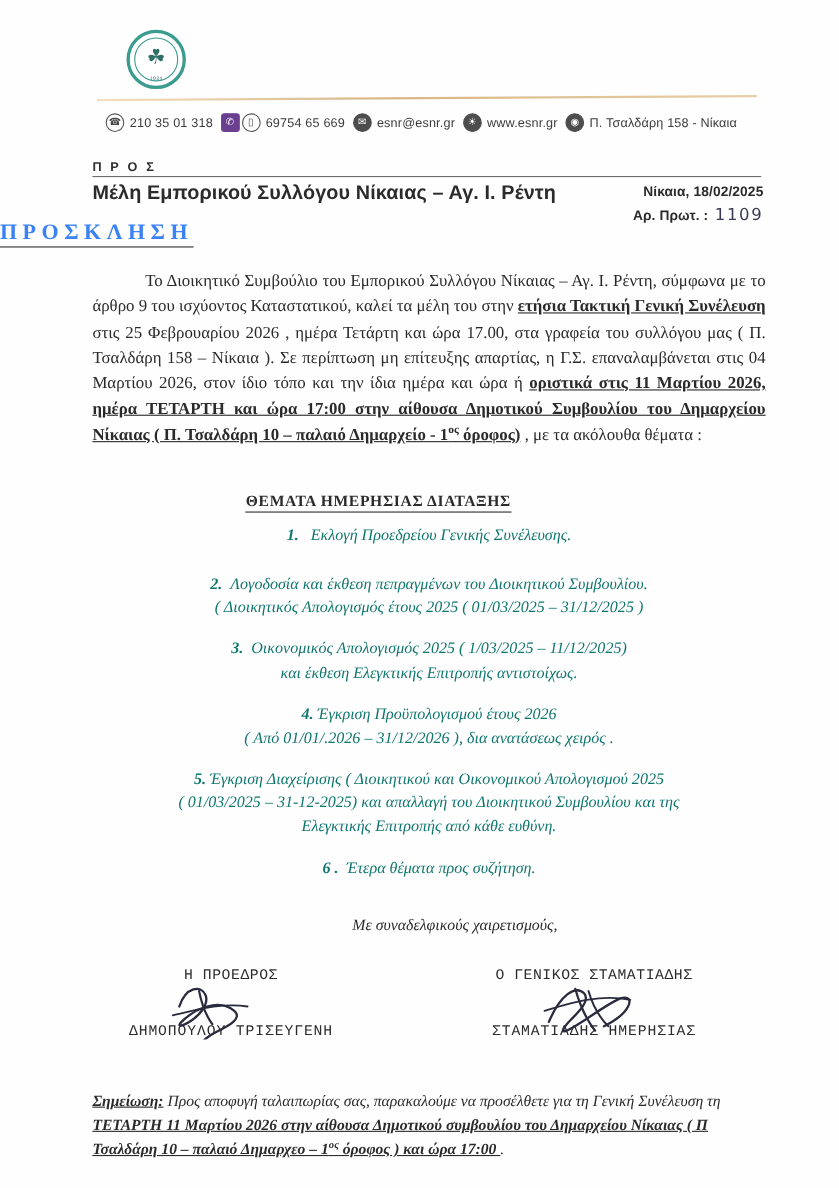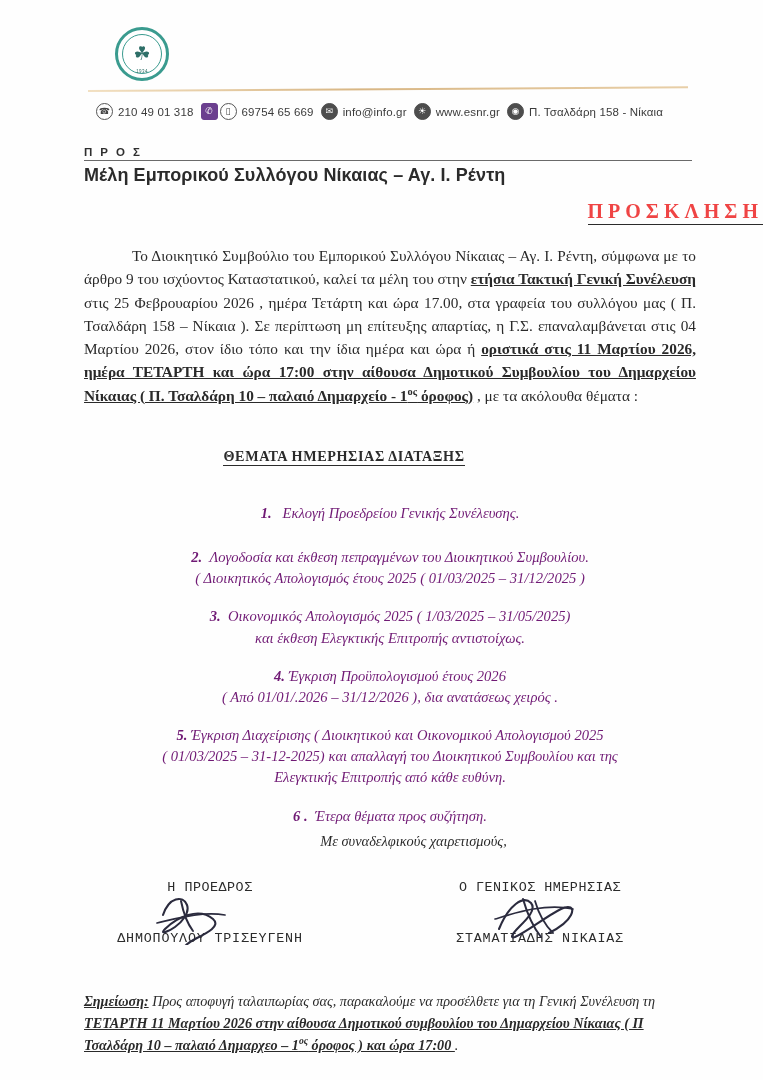--- a/index.html
+++ b/index.html
@@ -178,26 +178,26 @@
     letter-spacing: 1.5px;
     color: #3a3a55;
     margin-left: 6px;
   }
 
   
   .doc-title {
     position: absolute;
     left: 0; top: 200px;
     width: 763px;
-    text-align: right;
+    text-align: left;
     font-family: "Liberation Serif", serif;
     font-size: 20px;
     font-weight: bold;
     letter-spacing: 5px;
-    color: #ef4444;
+    color: #3b82f6;
   }
   .doc-title span {
     border-bottom: 1.5px solid #2b2b2b;
     padding-bottom: 2px;
   }
 
   
   .body-text {
     position: absolute;
     left: 84px; top: 244px;
@@ -221,24 +221,24 @@
     letter-spacing: .6px;
     color: #2b2b2b;
   }
   .agenda-head span {
     border-bottom: 1.3px solid #2b2b2b;
     padding-bottom: 1px;
   }
 
   .agenda {
     position: absolute;
-    left: 84px; top: 503px;
+    left: 84px; top: 477px;
     width: 612px;
     font-style: italic;
-    color: #701a75;
+    color: #0f766e;
   }
   .ag-item {
     text-align: center;
     font-size: 14.6px;
     line-height: 1.45;
     margin-bottom: 17px;
   }
   .ag-item .num { font-weight: bold; font-style: italic; }
   .ag-l { display: block; }
 
@@ -314,54 +314,60 @@
         <div class="emblem-year">1934</div>
       </div>
     </div>
 
     <div class="lh-rule"></div>
 
     <div class="contact-bar">
 
       <div class="cb-item">
         <span class="cb-icon">☎</span>
-        <span class="cb-text">210 49 01 318</span>
+        <span class="cb-text">210 35 01 318</span>
       </div>
 
       <div class="cb-item">
         <span class="cb-pair">
           <span class="cb-icon viber">✆</span>
           <span class="cb-icon">▯</span>
         </span>
         <span class="cb-text">69754 65 669</span>
       </div>
 
       <div class="cb-item">
         <span class="cb-icon solid">✉</span>
-        <span class="cb-text">info@info.gr</span>
+        <span class="cb-text">esnr@esnr.gr</span>
       </div>
 
       <div class="cb-item">
         <span class="cb-icon solid">☀</span>
         <span class="cb-text">www.esnr.gr</span>
       </div>
 
       <div class="cb-item">
         <span class="cb-icon solid">◉</span>
         <span class="cb-text">Π. Τσαλδάρη 158 - Νίκαια</span>
       </div>
 
     </div>
   </div>
 
   <div class="pros-block">
     <div class="pros-label">Π Ρ Ο Σ</div>
     <div class="pros-rule"></div>
     <div class="pros-row">
       <div class="pros-recipient">Μέλη  Εμπορικού Συλλόγου  Νίκαιας – Αγ. Ι. Ρέντη</div>
+      <div class="pros-meta">
+        <div>Νίκαια, 18/02/2025</div>
+        <div class="protocol-line">
+          <span>Αρ. Πρωτ. :</span><span class="protocol-num">1109</span>
+        </div>
+      </div>
     </div>
   </div>
 
   <div class="doc-title">
     <span>ΠΡΟΣΚΛΗΣΗ</span>
   </div>
 
   <div class="body-text">
     <span class="ind"></span><span>Το Διοικητικό Συμβούλιο του Εμπορικού Συλλόγου Νίκαιας – Αγ. Ι. Ρέντη, σύμφωνα με το άρθρο  9   του ισχύοντος  Καταστατικού, καλεί τα μέλη του στην </span><span class="bu">ετήσια Τακτική Γενική Συνέλευση</span><span> στις  25 Φεβρουαρίου 2026 , ημέρα Τετάρτη  και ώρα   17.00, στα γραφεία του συλλόγου μας ( Π. Τσαλδάρη  158 – Νίκαια ).  Σε περίπτωση μη επίτευξης απαρτίας, η  Γ.Σ.  επαναλαμβάνεται στις  04 Μαρτίου 2026, στον  ίδιο τόπο και την ίδια ημέρα και ώρα  ή </span><span class="bu"><span>οριστικά στις  11  Μαρτίου 2026, ημέρα ΤΕΤΑΡΤΗ   και ώρα  17:00 στην αίθουσα  Δημοτικού Συμβουλίου του Δημαρχείου Νίκαιας  ( Π. Τσαλδάρη 10 – παλαιό Δημαρχείο - 1</span><sup>ος</sup><span> όροφος)</span></span><span> , με τα ακόλουθα θέματα :</span>
   </div>
@@ -376,21 +382,21 @@
       <span class="num">1.</span>
       &nbsp;&nbsp;<span>Εκλογή Προεδρείου Γενικής Συνέλευσης.</span>
     </div>
 
     <div class="ag-item">
       <span class="ag-l"><span class="num">2.</span>&nbsp;&nbsp;<span>Λογοδοσία και έκθεση πεπραγμένων του Διοικητικού Συμβουλίου.</span></span>
       <span class="ag-l sub">( Διοικητικός Απολογισμός έτους 2025 ( 01/03/2025 – 31/12/2025 )</span>
     </div>
 
     <div class="ag-item ag-3">
-      <span class="ag-l"><span class="num">3.</span>&nbsp;&nbsp;<span>Οικονομικός Απολογισμός 2025 ( 1/03/2025 – 31/05/2025)</span></span>
+      <span class="ag-l"><span class="num">3.</span>&nbsp;&nbsp;<span>Οικονομικός Απολογισμός 2025 ( 1/03/2025 – 11/12/2025)</span></span>
       <span class="ag-l">και  έκθεση  Ελεγκτικής  Επιτροπής  αντιστοίχως.</span>
     </div>
 
     <div class="ag-item">
       <span class="ag-l"><span class="num">4.</span>&nbsp;<span>Έγκριση Προϋπολογισμού έτους  2026</span></span>
       <span class="ag-l">( Από 01/01/.2026 – 31/12/2026 ), δια ανατάσεως χειρός .</span>
     </div>
 
     <div class="ag-item">
       <span class="ag-l"><span class="num">5.</span>&nbsp;<span>Έγκριση Διαχείρισης ( Διοικητικού  και  Οικονομικού  Απολογισμού  2025</span></span>
@@ -415,30 +421,30 @@
         <svg class="sig-mark" viewBox="0 0 150 56">
           <path d="M28 26 C34 8, 48 6, 52 16 C55 24, 46 34, 40 38 C33 43, 24 46, 30 40 C42 28, 64 18, 78 30 C86 37, 72 44, 62 49 C56 52, 50 56, 48 60" fill="none" stroke="#2b2b3e" stroke-width="2.1" stroke-linecap="round"></path>
           <path d="M46 12 C48 22, 52 34, 58 42" fill="none" stroke="#2b2b3e" stroke-width="2" stroke-linecap="round"></path>
           <path d="M22 34 C40 30, 66 22, 90 26" fill="none" stroke="#2b2b3e" stroke-width="1.7" stroke-linecap="round"></path>
         </svg>
       </div>
       <div class="sig-name">ΔΗΜΟΠΟΥΛΟΥ  ΤΡΙΣΕΥΓΕΝΗ</div>
     </div>
 
     <div class="sig-col sig-right">
-      <div class="sig-role">Ο  ΓΕΝΙΚΟΣ  ΗΜΕΡΗΣΙΑΣ</div>
+      <div class="sig-role">Ο  ΓΕΝΙΚΟΣ  ΣΤΑΜΑΤΙΑΔΗΣ</div>
       <div class="sig-gap">
         <svg class="sig-mark" viewBox="0 0 150 56">
           <path d="M34 40 C44 16, 58 6, 66 14 C72 21, 60 32, 54 38 C48 44, 44 50, 50 48 C62 43, 80 28, 96 20 C104 16, 110 18, 106 26 C102 34, 92 40, 84 44" fill="none" stroke="#2b2b3e" stroke-width="2.1" stroke-linecap="round"></path>
           <path d="M58 10 C62 24, 68 38, 76 48" fill="none" stroke="#2b2b3e" stroke-width="2" stroke-linecap="round"></path>
           <path d="M70 12 C74 26, 80 36, 88 44" fill="none" stroke="#2b2b3e" stroke-width="1.8" stroke-linecap="round"></path>
           <path d="M30 30 C50 24, 80 14, 108 20" fill="none" stroke="#2b2b3e" stroke-width="1.6" stroke-linecap="round"></path>
         </svg>
       </div>
-      <div class="sig-name">ΣΤΑΜΑΤΙΑΔΗΣ  ΝΙΚΑΙΑΣ</div>
+      <div class="sig-name">ΣΤΑΜΑΤΙΑΔΗΣ  ΗΜΕΡΗΣΙΑΣ</div>
     </div>
 
   </div>
 
   <div class="note">
     <span class="lbl">Σημείωση:</span><span> Προς αποφυγή ταλαιπωρίας σας,  παρακαλούμε  να προσέλθετε  για τη Γενική Συνέλευση τη </span><span class="bu"><span>ΤΕΤΑΡΤΗ  11 Μαρτίου 2026 στην αίθουσα Δημοτικού συμβουλίου  του Δημαρχείου Νίκαιας ( Π Τσαλδάρη 10 –  παλαιό Δημαρχεο – 1</span><sup>ος</sup><span> όροφος ) και ώρα 17:00 </span></span><span>.</span>
   </div>
 
 </div>
 

